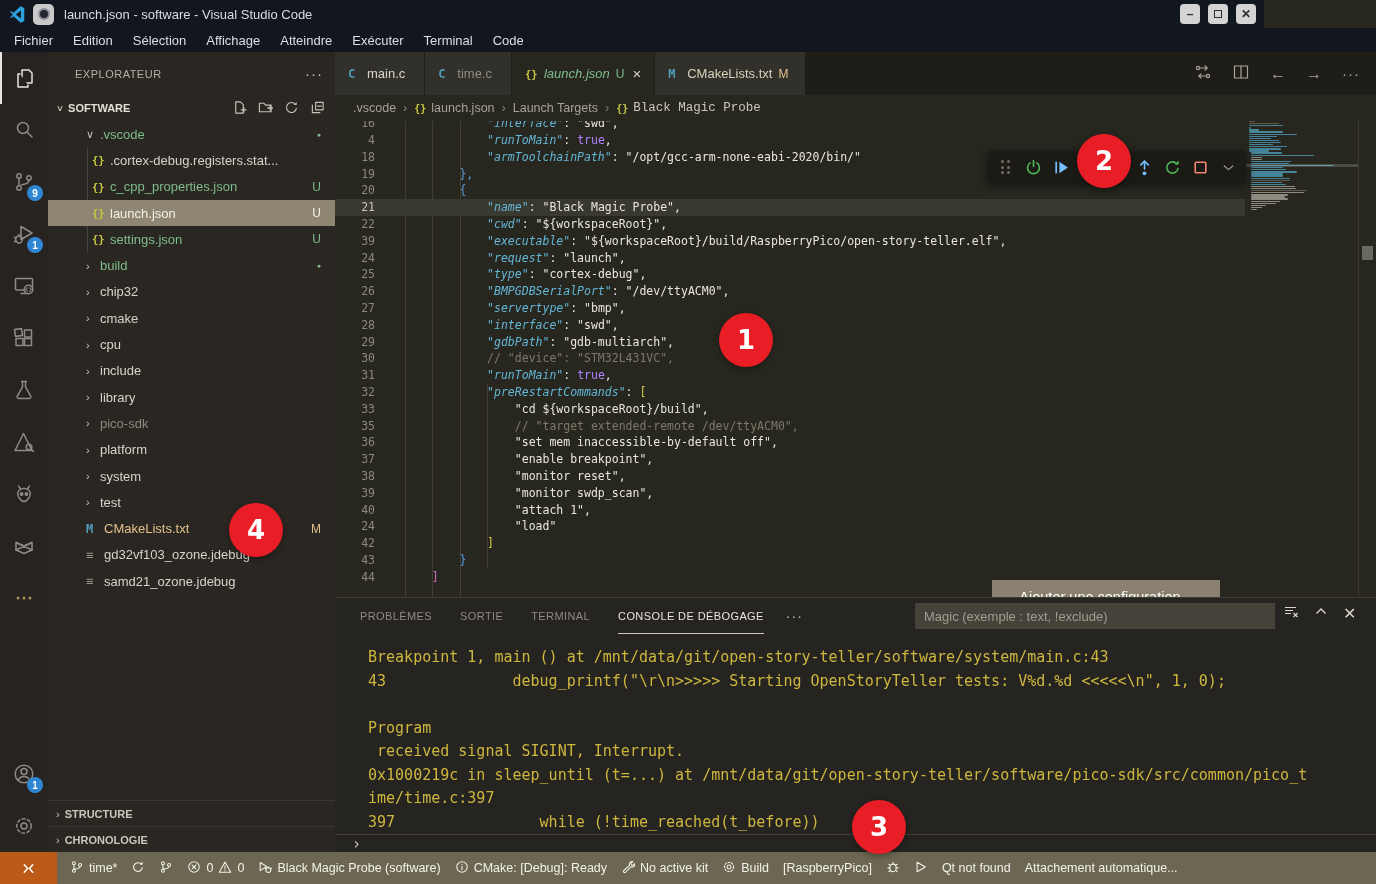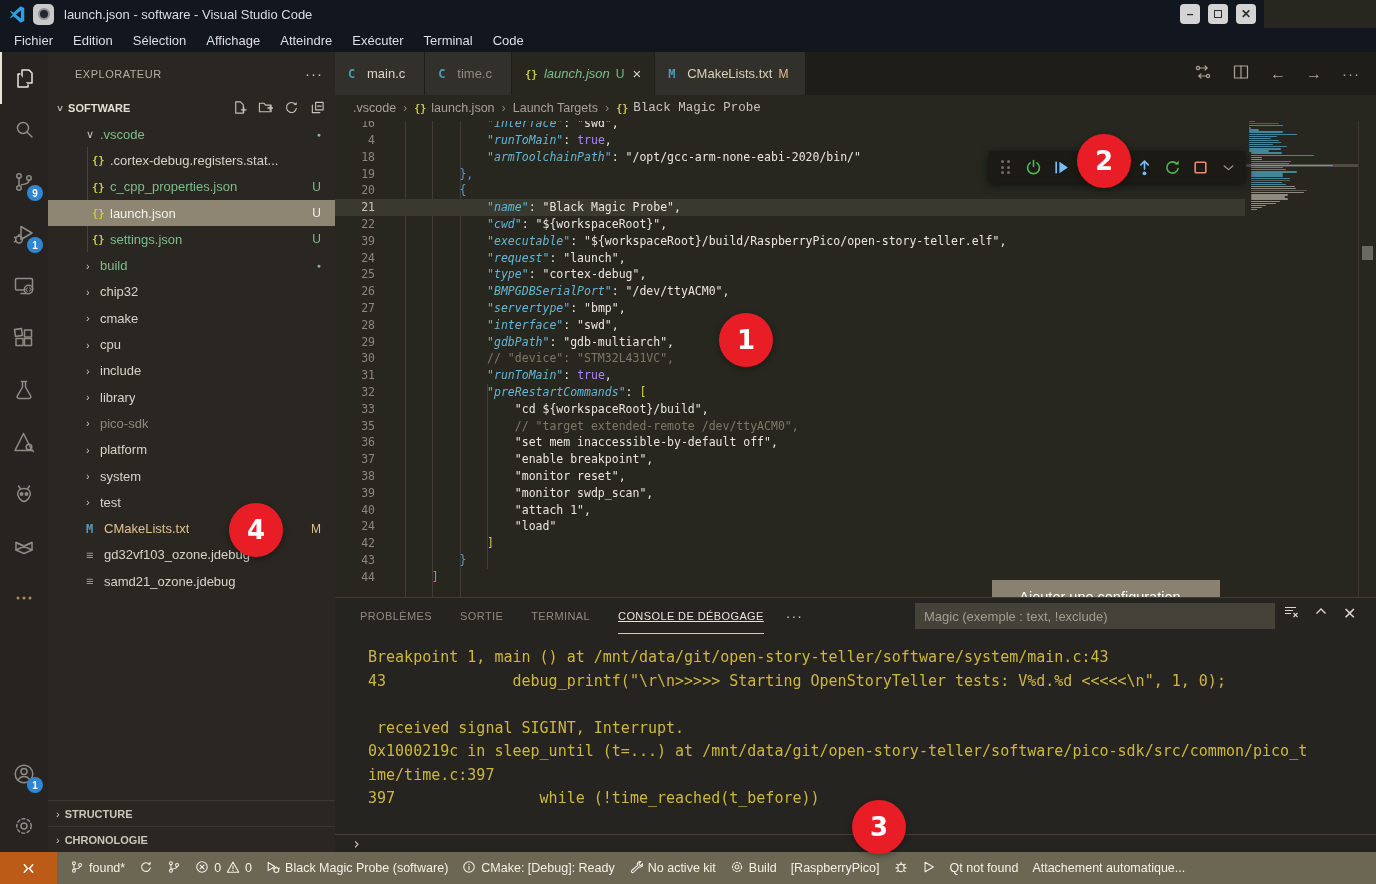--- a/index.html
+++ b/index.html
@@ -131,21 +131,21 @@
 
   .add-config { position:absolute; left:657px; top:459px; width:228px; height:33px; background:#8a8170;
                 color:#ffffff; font-size:14.5px; display:flex; align-items:center; justify-content:center; }
 
   
   .panel { position:absolute; left:0; top:545px; width:1041px; height:255px; background:#262420;
            border-top:1px solid #3f3d33; }
   .panel-tabs { height:36px; display:flex; align-items:center; padding-left:25px; }
   .ptab { font-size:11px; letter-spacing:.4px; color:#8e8b80; margin-right:28px; height:35px;
           display:flex; align-items:center; }
-  .ptab.active { color:#e8e5dc; border-bottom:1px solid #cfcabb;text-decoration:underline; }
+  .ptab.active { color:#e8e5dc; border-bottom:1px solid #cfcabb; }
   .ptab-dots { color:#c5c2b8; font-size:14px; letter-spacing:1px; margin-left:-6px; }
   .filterbox { position:absolute; left:580px; top:5px; width:360px; height:26px; background:#45423a;
                display:flex; align-items:center; padding-left:9px; font-size:13px; color:#a29d8f; }
   .panel-acts { position:absolute; left:948px; top:5px; display:flex; align-items:center; gap:14px; color:#d8d5cb; }
   .panel-acts svg { width:16px; height:16px; }
   .panel-acts .x { font-size:16px; }
   .console { padding:12px 0 0 33px; width:1008px; }
   .console-line { font:15px/23.5px "DejaVu Sans Mono",monospace; color:#ceb73e; white-space:pre; }
   .prompt-row { position:absolute; left:0; top:236px; width:1041px; border-top:1px solid #45423a; height:19px;
                 display:flex; align-items:center; }
@@ -713,20 +713,21 @@
           <svg viewBox="0 0 16 16" fill="none" stroke="currentColor" stroke-width="1.4">
               <path d="M3.5 10.5 8 6l4.5 4.5"></path>
             </svg>
         </span>
         <span class="x">✕</span>
       </div>
       <div class="console" id="console">
           <div class="console-line">Breakpoint 1, main () at /mnt/data/git/open-story-teller/software/system/main.c:43</div>
           <div class="console-line">43              debug_printf("\r\n&gt;&gt;&gt;&gt;&gt; Starting OpenStoryTeller tests: V%d.%d &lt;&lt;&lt;&lt;&lt;\n", 1, 0);</div>
           <div class="console-line">&nbsp;</div>
+          <div class="console-line">Program</div>
           <div class="console-line"> received signal SIGINT, Interrupt.</div>
           <div class="console-line">0x1000219c in sleep_until (t=...) at /mnt/data/git/open-story-teller/software/pico-sdk/src/common/pico_t</div>
           <div class="console-line">ime/time.c:397</div>
           <div class="console-line">397                while (!time_reached(t_before))</div>
         </div>
       <div class="prompt-row">
         <span class="prompt">›</span>
       </div>
     </div>
   </div>
@@ -737,21 +738,21 @@
           <path d="M3.5 4 7 8l-3.5 4M12.5 4 9 8l3.5 4"></path>
         </svg>
       </div>
       <div class="sb-item">
         <span class="icn"><svg viewBox="0 0 16 16" fill="none" stroke="currentColor" stroke-width="1.2" stroke-linecap="round" stroke-linejoin="round">
             <circle cx="4.5" cy="3.7" r="1.7"></circle>
             <circle cx="4.5" cy="12.3" r="1.7"></circle>
             <circle cx="11.5" cy="5.7" r="1.7"></circle>
             <path d="M4.5 5.4v5.2M11.5 7.4c0 2.6-4.5 2.6-7 3"></path>
           </svg></span>
-        <span>found*</span>
+        <span>time*</span>
       </div>
       <div class="sb-item">
         <span class="icn"><svg viewBox="0 0 16 16" fill="none" stroke="currentColor" stroke-width="1.2" stroke-linecap="round" stroke-linejoin="round">
             <path d="M12.9 9a5 5 0 1 1-1-4"></path>
             <path d="M13.3 1.8v3.3h-3.3z" fill="currentColor" stroke="none"></path>
           </svg></span>
       </div>
       <div class="sb-item">
         <span class="icn"><svg viewBox="0 0 16 16" fill="none" stroke="currentColor" stroke-width="1.2" stroke-linecap="round" stroke-linejoin="round">
             <circle cx="4.5" cy="3.7" r="1.7"></circle>

